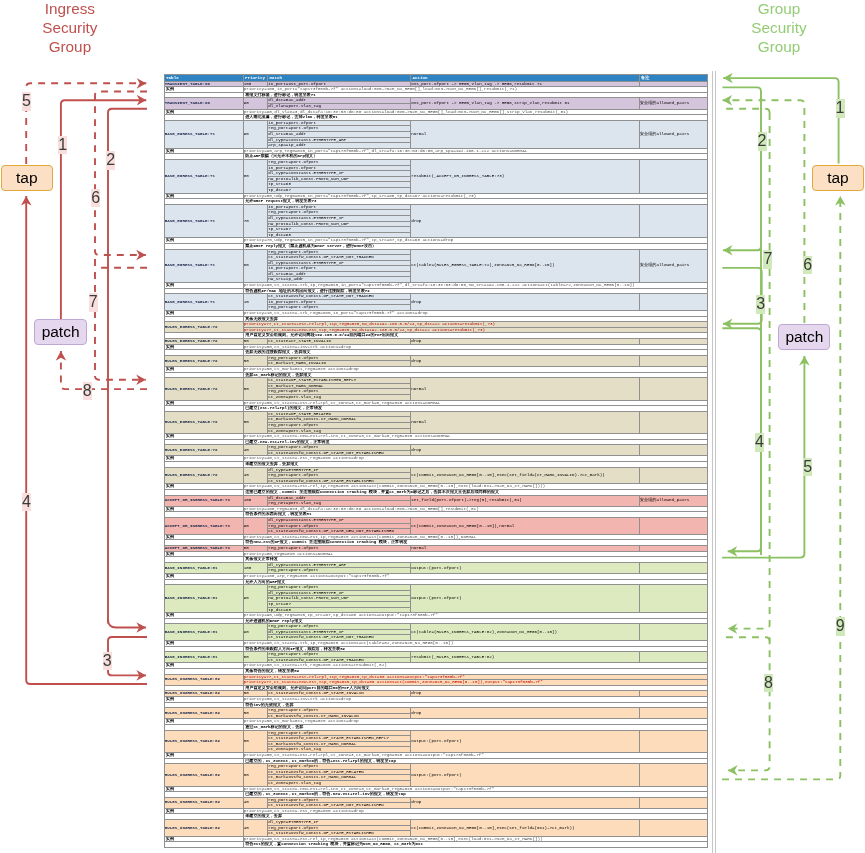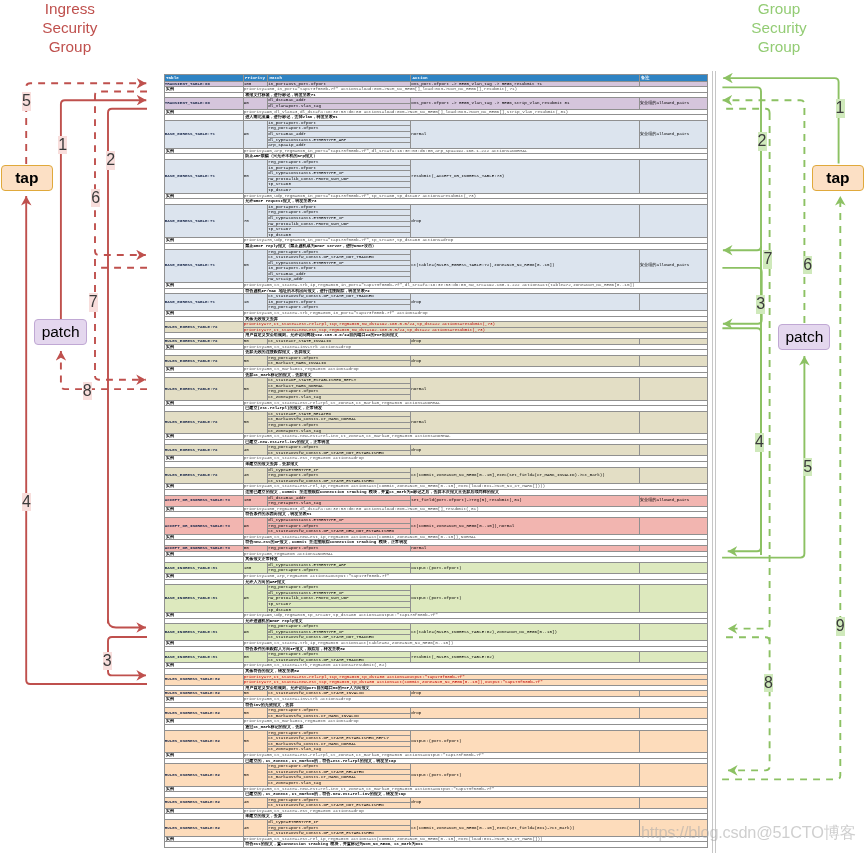--- a/index.html
+++ b/index.html
@@ -4,21 +4,21 @@
 <style>
   html,body{margin:0;padding:0;}
   body{width:865px;height:853px;background:#fff;font-family:"Liberation Sans",sans-serif;overflow:hidden;position:relative;}
   #stage{position:absolute;left:0;top:0;width:865px;height:853px;}
   .grp-title{position:absolute;text-align:center;font-size:15.3px;line-height:18.8px;}
   #ingress-title{left:19.9px;top:0.2px;width:100px;color:#BF504D;}
   #egress-title{left:729px;top:0.2px;width:100px;color:#93CC74;}
   svg#diagram{position:absolute;left:0;top:0;}
   .node{position:absolute;box-sizing:border-box;display:flex;align-items:center;justify-content:center;
         font-size:15.5px;color:#000;border-radius:4px;letter-spacing:0px;}
-  .tap{background:#FCE0C5;border:1px solid #E0A93B;font-weight:bold;}
+  .tap{background:#FCE0C5;border:1px solid #E0A93B;}
   .patch{background:#E4D7EE;border:1px solid #C0A8D4;}
   .lbl{position:absolute;font-size:16px;color:#3A3A3A;text-align:center;line-height:18.6px;width:9px;height:18.6px;}
   .lbl.red{background:#F8DEDC;}
   .lbl.grn{background:#CFE9BB;}
   table.flow{position:absolute;left:163.8px;top:74.4px;border-collapse:collapse;width:543.5px;
      font-family:"Liberation Mono",monospace;font-size:4.2px;table-layout:fixed;}
   table.flow td,table.flow th{padding:0;margin:0;vertical-align:middle;border:0.3px solid #909090;
      line-height:4.60px;overflow:hidden;white-space:nowrap;height:4.60px;font-size:4.2px;box-sizing:border-box;}
   table.flow thead th{background:#2E83C3;color:#fff;height:6.3px;font-weight:bold;text-align:left;padding-left:1.2px;font-size:4.2px;}
   table.flow thead th:first-child{padding-left:1.3px;}
@@ -694,14 +694,13 @@
 <div class="lbl red" style="left:102.7px;top:651.5px">3</div>
 <div class="lbl grn" style="left:835.5px;top:99.2px">1</div>
 <div class="lbl grn" style="left:757.5px;top:132.0px">2</div>
 <div class="lbl grn" style="left:763.4px;top:250.3px">7</div>
 <div class="lbl grn" style="left:803.1px;top:255.7px">6</div>
 <div class="lbl grn" style="left:756.1px;top:295.0px">3</div>
 <div class="lbl grn" style="left:754.9px;top:433.1px">4</div>
 <div class="lbl grn" style="left:803.1px;top:457.5px">5</div>
 <div class="lbl grn" style="left:763.9px;top:673.6px">8</div>
 <div class="lbl grn" style="left:835.8px;top:617.2px">9</div>
-<div id="watermark">https://blog.csdn@51CTO博客</div>
 </div>
 
 </body></html>

